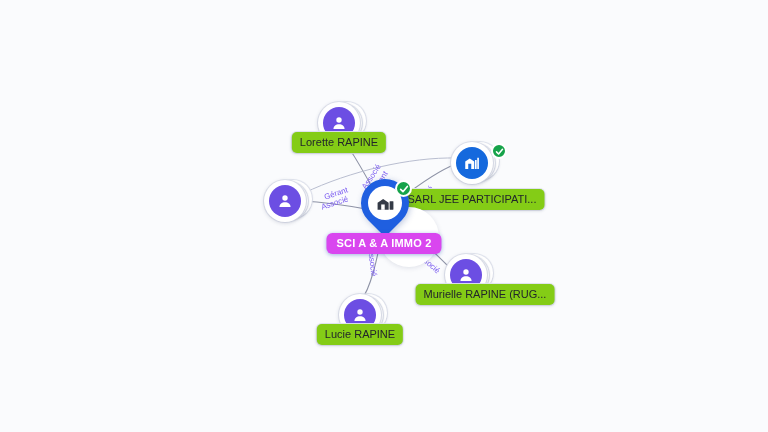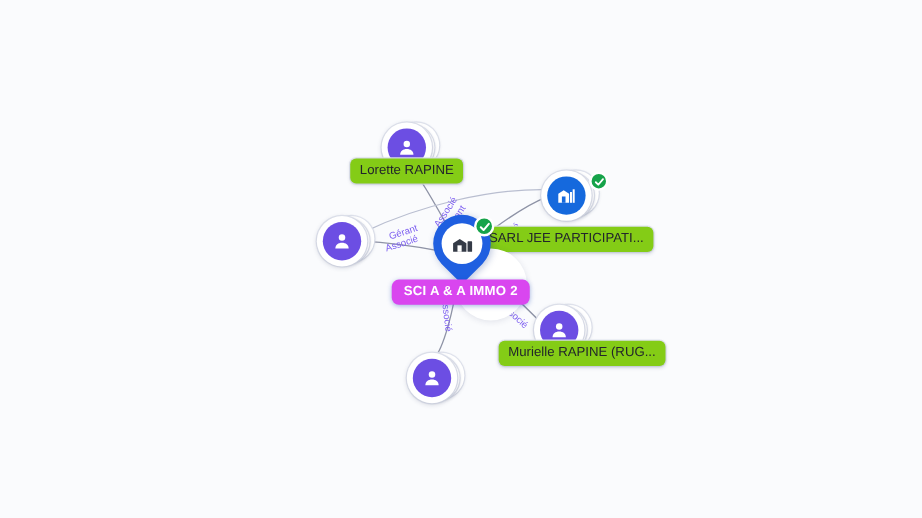--- a/index.html
+++ b/index.html
@@ -211,20 +211,21 @@
     <div class="node-stack stack-c"></div>
     <div class="node-disc">
       <div class="node-inner">
         <svg width="18" height="18" viewBox="0 0 24 24" fill="#ffffff">
           <circle cx="12" cy="8" r="3.6"></circle>
           <path d="M4.6 20c0-4.1 3.3-6.4 7.4-6.4s7.4 2.3 7.4 6.4z"></path>
         </svg>
       </div>
     </div>
   </div>
+  <div class="node-label" style="left:360px;top:324px;">Lucie RAPINE</div>
 
   <div class="node center-node" style="left:385px;top:213px;">
     <div class="pin-halo"></div>
     <div class="pin-wrap">
       <div class="pin-shape"></div>
       <div class="pin-hole">
         <svg width="19" height="19" viewBox="0 0 24 24" fill="#343a46">
           <path d="M2 20V11l7-4.6 7 4.6v9H2z"></path>
           <rect x="17.2" y="9" width="4.8" height="11" rx="0.6"></rect>
           <rect x="6.6" y="13.2" width="4.4" height="6.8" fill="#ffffff"></rect>

